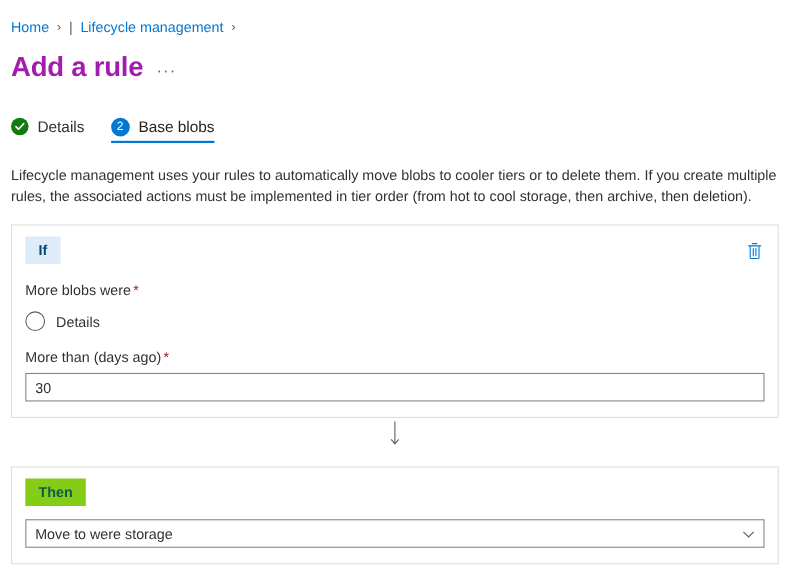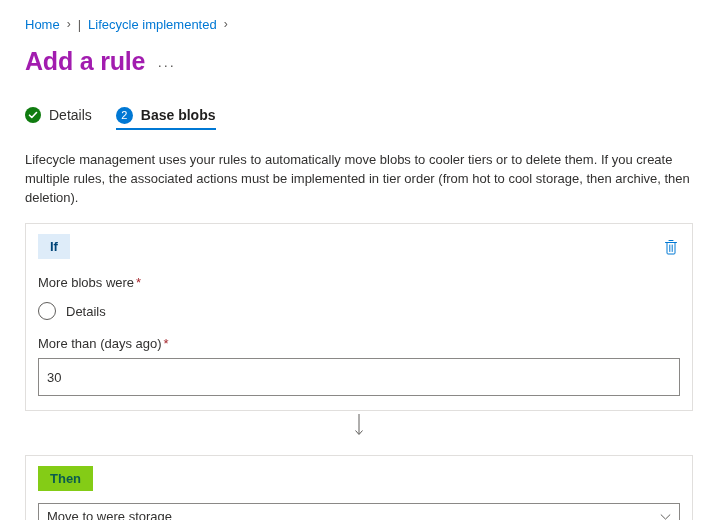--- a/index.html
+++ b/index.html
@@ -13,21 +13,21 @@
     font-family: "Liberation Sans", sans-serif;
     font-size: 13px;
     color: #323130;
     overflow: hidden;
   }
   .page {
     position: relative;
     width: 718px;
     height: 520px;
     box-sizing: border-box;
-    padding: 0 25px;
+    padding: 0 10px;
   }
 
   
   .breadcrumb {
     display: flex;
     align-items: center;
     height: 32px;
     padding-top: 8px;
     font-size: 13px;
   }
@@ -82,21 +82,21 @@
     margin-right: 24px;
     padding-bottom: 6px;
     cursor: pointer;
     position: relative;
   }
   .step .label {
     font-size: 14px;
     color: #323130;
   }
   .step.active .label {
-    font-weight: bold;
+    font-weight: normal;
     color: #201f1e;
   }
   .step.active::after {
     content: "";
     position: absolute;
     left: 0; right: 0; bottom: 0;
     height: 2px;
     background: #0078d4;
   }
   .check-circle {
@@ -203,21 +203,21 @@
     width: 8px; height: 8px;
     border-radius: 50%;
     background: #0078d4;
   }
   .radio-label { font-size: 13px; color: #323130; }
 
   .text-input {
     margin-top: 7px;
     width: 100%;
     box-sizing: border-box;
-    height: 38px;
+    height: 26px;
     border: 1px solid #8a8886;
     padding: 0 8px;
     font-family: "Liberation Sans", sans-serif;
     font-size: 13px;
     color: #323130;
     background: #ffffff;
     border-radius: 0;
   }
 
   .arrow-connector {
@@ -257,21 +257,21 @@
 </style>
 </head>
 <body>
 
 <div class="page">
 
   <div class="breadcrumb">
     <a>Home</a>
     <span class="sep">›</span>
     <span class="bar">|</span>
-    <a>Lifecycle implemented</a>
+    <a>Lifecycle management</a>
     <span class="sep">›</span>
   </div>
 
   <div class="title-row">
     <div class="page-title">Add a rule</div>
     <div class="ellipsis-btn">···</div>
   </div>
 
   <div class="steps">
     <div class="step">

